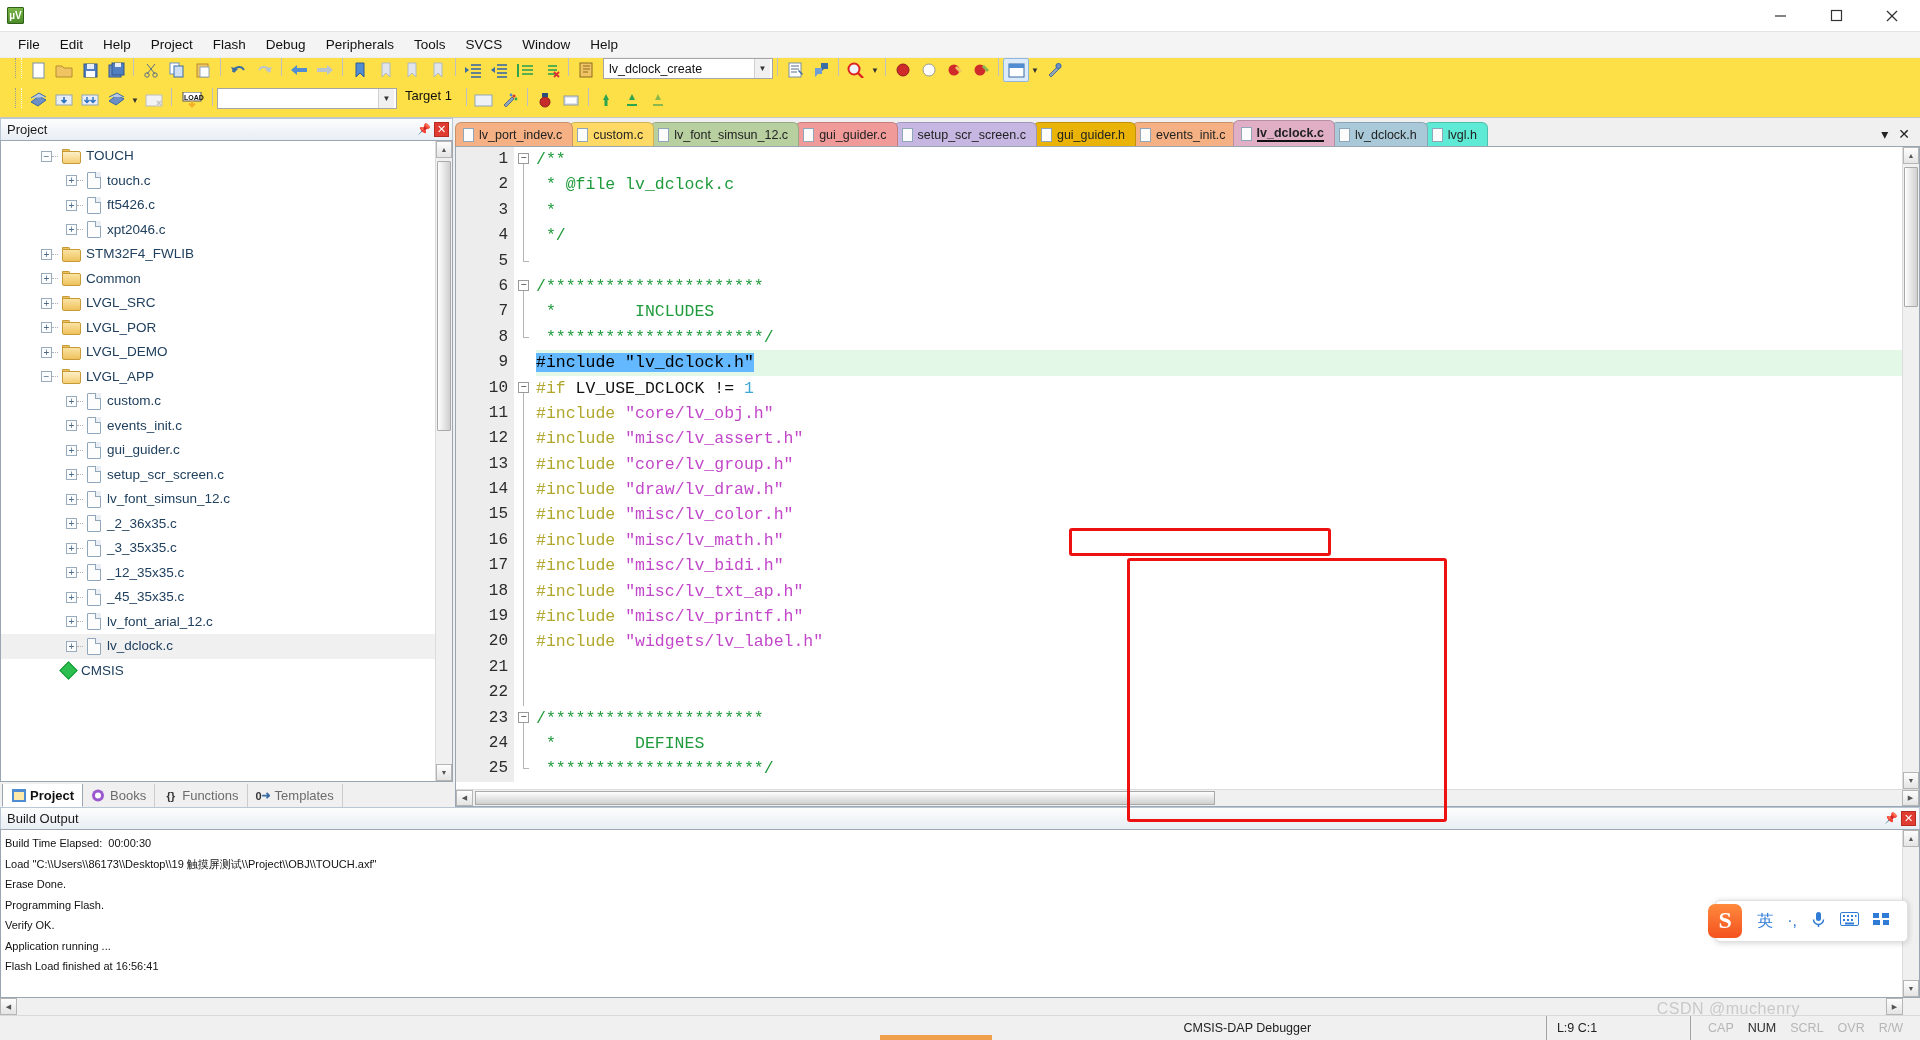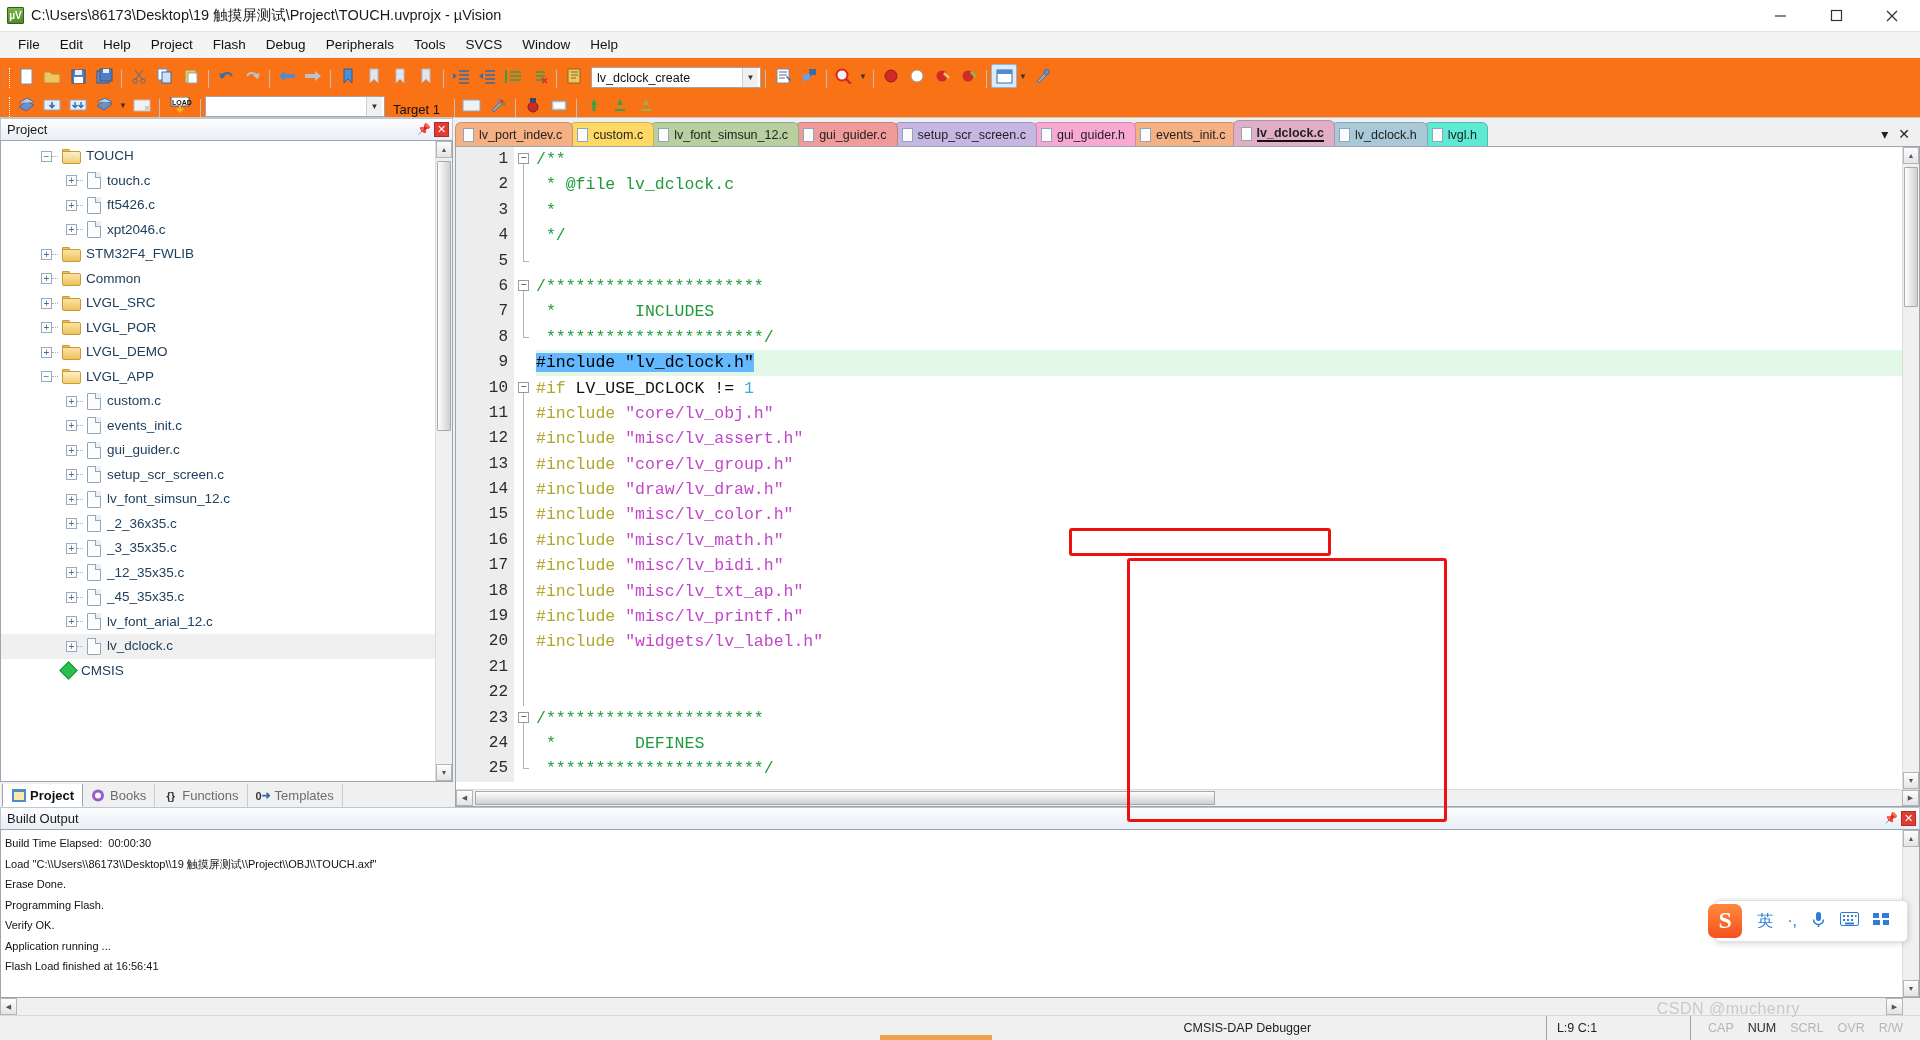--- a/index.html
+++ b/index.html
@@ -27,21 +27,21 @@
   .titlebar .ttext { font-size: 14.5px; color: #1a1a1a; white-space: nowrap; }
   .wbtns { margin-left: auto; display: flex; height: 32px; }
   .wbtn { width: 56px; height: 32px; display: flex; align-items: center; justify-content: center; color: #333; font-size: 15px; }
   .wbtn svg { display: block; }
 
   
   .menubar { height: 26px; background: #f4f4f4; display: flex; align-items: center; padding-left: 8px; flex: none; border-bottom: 1px solid #ececec; }
   .menuitem { font-size: 13.5px; color: #111; padding: 3px 10px; white-space: nowrap; }
 
   
-  .toolbar { background: #f97316; display: flex; align-items: flex-end; flex: none; padding-left: 0; }
+  .toolbar { background: #fde047; display: flex; align-items: flex-start; flex: none; padding-left: 12px; }
   .tb1 { height: 30px; }
   .tb2 { height: 30px; border-bottom: 1px solid #c6c6c6; }
   .grip { width: 7px; height: 20px; margin: 0 3px; border-left: 1px dotted #9a9a9a; border-right: 1px dotted #ffffff; flex: none; }
   .tbtn { width: 26px; height: 24px; display: flex; align-items: center; justify-content: center; flex: none; border: 1px solid transparent; border-radius: 2px; }
   .tsep { width: 1px; height: 18px; background: #c0c0c0; margin: 0 4px; flex: none; }
   .combo {
     height: 21px; border: 1px solid #a5a5a5; background: #fff; display: flex; align-items: center;
     font-size: 12.5px; color: #111; padding: 0 2px 0 5px; flex: none;
   }
   .combo .ctext { white-space: nowrap; overflow: hidden; }
@@ -165,21 +165,20 @@
   .ime .iitem { color: #2f7bd6; font-size: 16px; padding: 0 7px; }
   .wm { position: absolute; right: 120px; bottom: 22px; font-size: 16px; color: #c9c9c9; letter-spacing: 0.5px; }
 </style>
 </head>
 <body>
 
 <div id="app">
 
   <div class="titlebar">
     <div class="appicon">µV</div>
-    <div class="ttext">C:\Users\86173\Desktop\19 触摸屏测试\Project\TOUCH.uvprojx - µVision</div>
     <div class="wbtns">
       <div class="wbtn">
         <svg width="13" height="13" viewBox="0 0 13 13">
             <line x1="1" y1="7" x2="12" y2="7" stroke="#333" stroke-width="1.2"></line>
           </svg>
       </div>
       <div class="wbtn">
         <svg width="13" height="13" viewBox="0 0 13 13">
             <rect x="1.5" y="1.5" width="10" height="10" fill="none" stroke="#333" stroke-width="1.2"></rect>
           </svg>
@@ -752,21 +751,21 @@
             <span class="lbl">lv_font_simsun_12.c</span>
           </div>
           <div class="edtab" style="background: rgb(240, 154, 154); z-index: 17;">
             <span class="dicon"></span>
             <span class="lbl">gui_guider.c</span>
           </div>
           <div class="edtab" style="background: rgb(197, 182, 226); z-index: 16;">
             <span class="dicon"></span>
             <span class="lbl">setup_scr_screen.c</span>
           </div>
-          <div class="edtab" style="background: #f9a8d4; z-index: 15;">
+          <div class="edtab" style="background: #eab308; z-index: 15;">
             <span class="dicon"></span>
             <span class="lbl">gui_guider.h</span>
           </div>
           <div class="edtab" style="background: rgb(245, 177, 131); z-index: 14;">
             <span class="dicon"></span>
             <span class="lbl">events_init.c</span>
           </div>
           <div class="edtab active" style="background: rgb(224, 175, 198); z-index: 30;">
             <span class="dicon"></span>
             <span class="lbl">lv_dclock.c</span>

